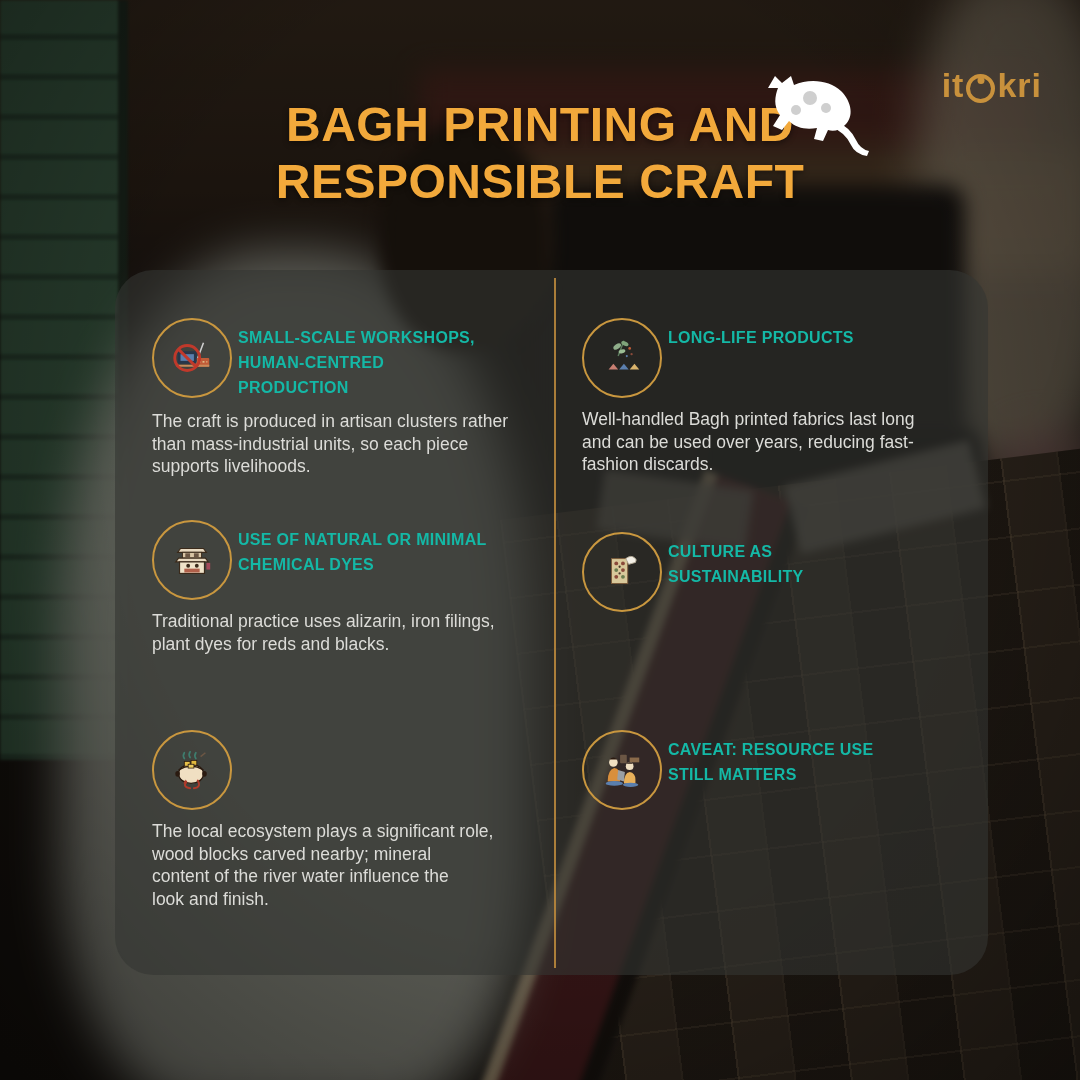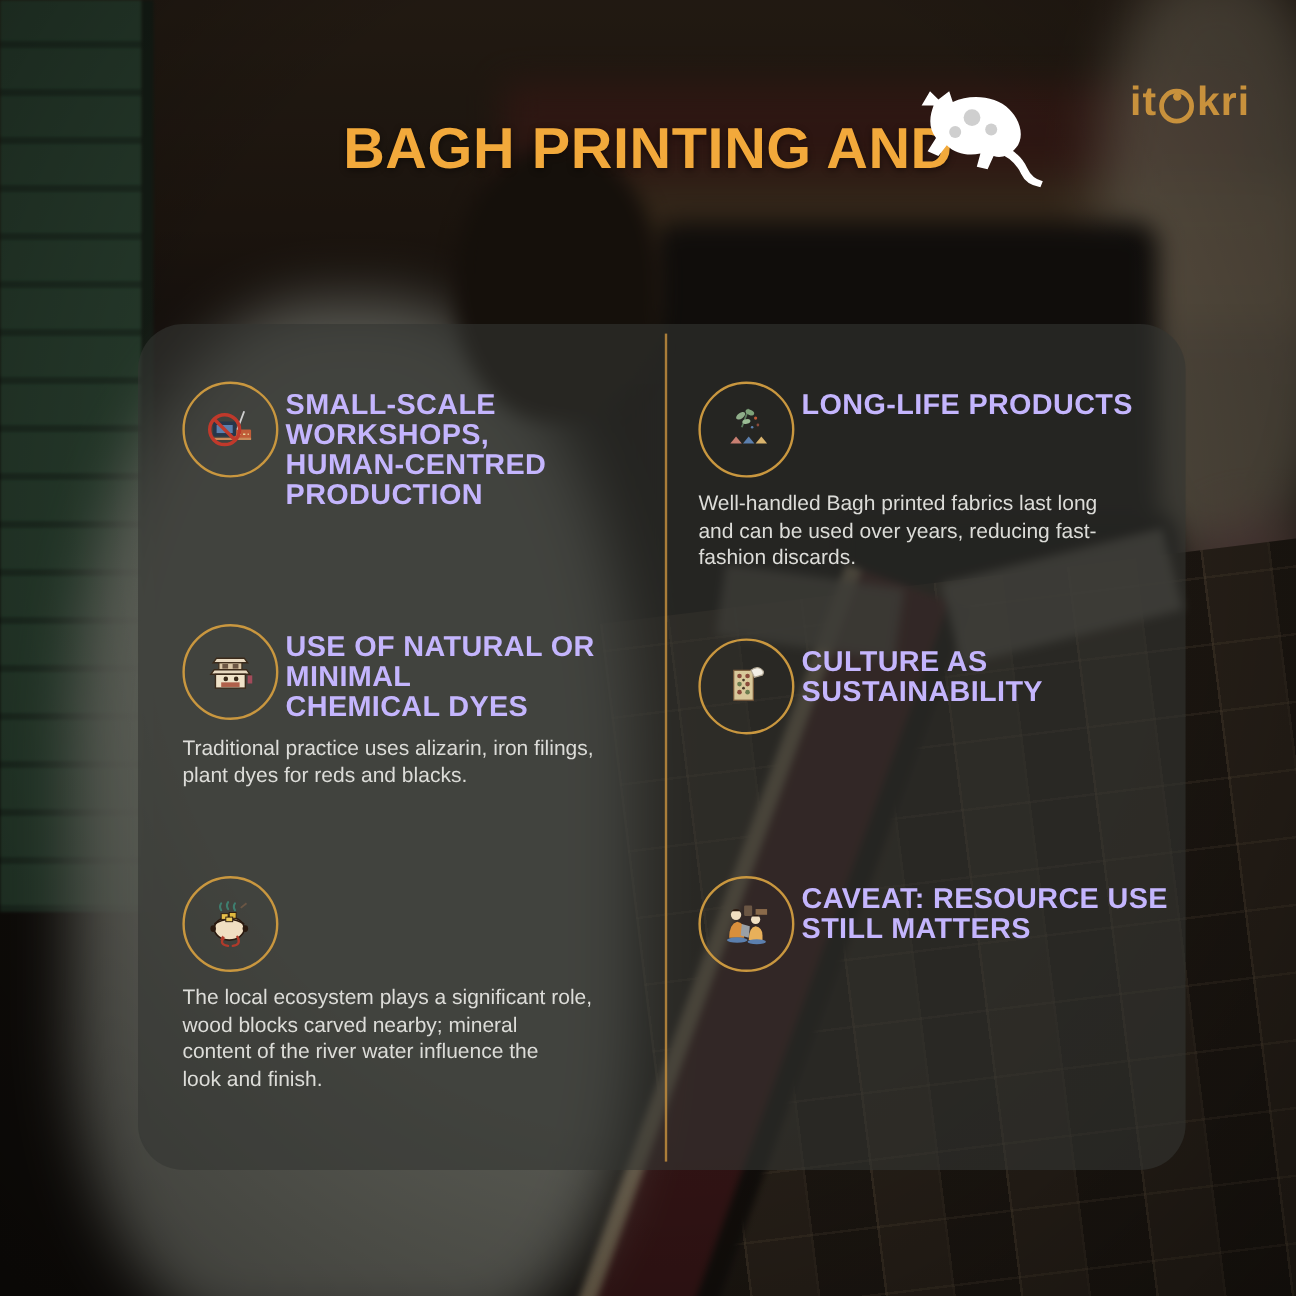--- a/index.html
+++ b/index.html
@@ -55,21 +55,21 @@
     background:rgba(52,54,50,.6);border-radius:38px;}
   .divider{position:absolute;left:439px;top:8px;width:2px;height:690px;background:#B9873C;opacity:.9;}
 
   .section{position:absolute;width:404px;}
   .s1{left:37px;top:48px;}   .s2{left:467px;top:48px;}
   .s3{left:37px;top:250px;}  .s4{left:467px;top:262px;}
   .s5{left:37px;top:460px;}  .s6{left:467px;top:460px;}
   .sec-head{display:flex;gap:6px;align-items:flex-start;}
   .icon-circle{flex:0 0 auto;width:80px;height:80px;border:2px solid #C9973F;border-radius:50%;
     display:flex;align-items:center;justify-content:center;box-sizing:border-box;}
-  .sec-heading{margin:0;padding-top:7px;color:#c4b5fd;font-size:24px;font-weight:bold;
+  .sec-heading{margin:0;padding-top:7px;color:#14b8a6;font-size:16px;font-weight:bold;
     line-height:25px;letter-spacing:.3px;white-space:pre-line;}
   .sec-body{margin:10px 0 0 0;color:#DCDCD8;font-size:17.5px;line-height:22.5px;white-space:pre-line;}
 </style>
 </head>
 <body>
 
 <div class="canvas">
 
   <div class="bg">
     <div class="bg-wall"></div>
@@ -101,20 +101,21 @@
   <svg class="tiger" width="126" height="104" viewBox="0 0 126 104">
     <path fill="#ffffff" d="M16,32 l7,-12 l7,7 l9,-7 l3,9 c15,-7 36,-5 47,6 c11,11 13,26 4,34 c-5,5 -11,7 -17,5 l-5,11 l-9,-2 l3,-11 c-11,2 -21,0 -28,-7 l-7,9 l-9,-4 l7,-11 c-7,-9 -5,-19 -2,-27 z"></path>
     <path fill="#ffffff" d="M82,64 q16,7 22,20 q4,9 13,11 l-2,5 q-12,-2 -16,-11 q-6,-13 -20,-18 z"></path>
     <circle fill="#cfcfcf" cx="58" cy="42" r="7"></circle>
     <circle fill="#cfcfcf" cx="74" cy="52" r="5"></circle>
     <circle fill="#cfcfcf" cx="44" cy="54" r="5"></circle>
   </svg>
 
   <div class="title">
     <div>BAGH PRINTING AND</div>
+    <div>RESPONSIBLE CRAFT</div>
   </div>
 
   <div class="panel">
     <div class="divider"></div>
 
     <div class="section s1">
       <div class="sec-head">
         <div class="icon-circle">
           <svg width="46" height="46" viewBox="0 0 48 48">
             <rect x="26" y="24" width="16" height="9" rx="1" fill="#c05c38"></rect>
@@ -124,20 +125,23 @@
             <rect x="12" y="20" width="14" height="7" fill="#5b7fae"></rect>
             <path d="M8,32 h34" stroke="#c98a5a" stroke-width="2"></path>
             <circle cx="19" cy="24" r="13" fill="none" stroke="#c0392b" stroke-width="3"></circle>
             <path d="M10,15 L28,33" stroke="#c0392b" stroke-width="3"></path>
           </svg>
         </div>
         <h3 class="sec-heading">SMALL-SCALE WORKSHOPS,
 HUMAN-CENTRED
 PRODUCTION</h3>
       </div>
+      <p class="sec-body">The craft is produced in artisan clusters rather
+than mass-industrial units, so each piece
+supports livelihoods.</p>
     </div>
 
     <div class="section s3">
       <div class="sec-head">
         <div class="icon-circle">
           <svg width="46" height="46" viewBox="0 0 48 48">
             <path d="M12,12 h24 l3,4 h-30 z" fill="#e8d9c0" stroke="#3a2a1a" stroke-width="1.2"></path>
             <rect x="14" y="16" width="20" height="6" fill="#d9c6a6" stroke="#3a2a1a" stroke-width="1"></rect>
             <rect x="17" y="17" width="5" height="4" fill="#6b5644"></rect>
             <rect x="26" y="17" width="5" height="4" fill="#6b5644"></rect>

